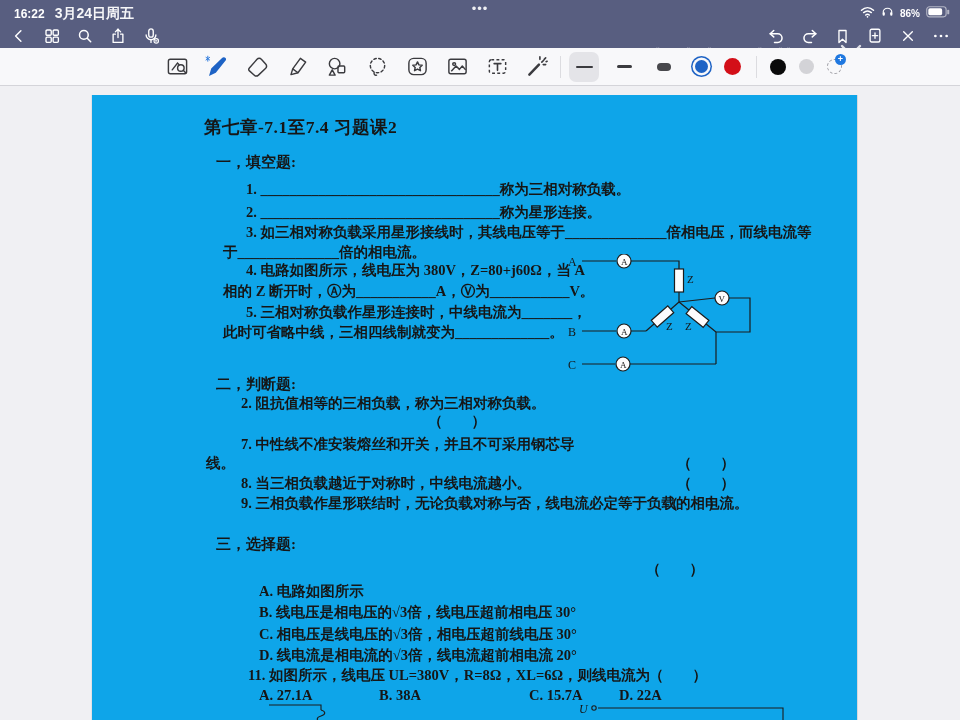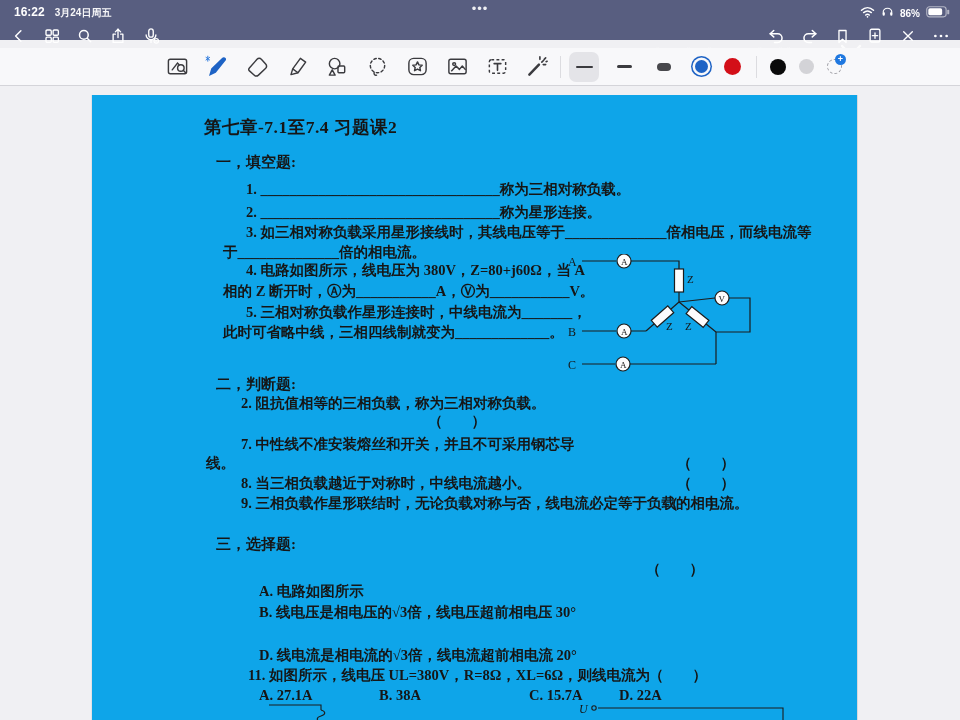--- a/index.html
+++ b/index.html
@@ -1,25 +1,25 @@
 <!DOCTYPE html>
 <html><head>
 <meta charset="utf-8">
 <style>
   html,body{margin:0;padding:0;background:#e9e9ec;}
   *{box-sizing:border-box;}
   .screen{position:relative;width:960px;height:720px;overflow:hidden;
     font-family:"Liberation Sans",sans-serif;background:#f0f0f3;}
 
   
-  .header{position:absolute;top:0;left:0;width:960px;height:40px;background:#585e80;color:#fff;}
+  .header{position:absolute;top:0;left:0;width:960px;height:48px;background:#585e80;color:#fff;}
   .status-row{position:absolute;top:0;left:0;right:0;height:24px;}
   .s-left{position:absolute;left:14px;top:5px;display:flex;gap:10px;align-items:baseline;}
   .s-time{font-size:12px;font-weight:700;}
-  .s-date{font-size:10px;font-weight:600;opacity:.95;}
+  .s-date{font-size:14px;font-weight:600;opacity:.95;}
   .s-center{position:absolute;left:0;right:0;top:1px;text-align:center;font-size:13px;letter-spacing:1px;opacity:.9;}
   .s-right{position:absolute;right:10px;top:4px;display:flex;gap:6px;align-items:center;}
   .s-batt-pct{font-size:10px;font-weight:600;}
   .nav-row{position:absolute;top:24px;left:0;right:0;height:24px;}
   .n-left{position:absolute;left:8px;top:0;display:flex;gap:11px;align-items:center;height:24px;}
   .n-right{position:absolute;right:8px;top:0;display:flex;gap:11px;align-items:center;height:24px;}
   .nav-btn{width:22px;height:22px;display:flex;align-items:center;justify-content:center;}
   .n-center{position:absolute;left:0;right:0;top:3px;text-align:center;font-size:13px;font-weight:700;margin-top:28px;}
   .n-center .chev{display:inline-block;margin-left:4px;opacity:.8;}
   .watermark{position:absolute;left:648px;top:20px;display:flex;align-items:flex-end;gap:8px;
@@ -312,20 +312,21 @@
       <div class="dl" style="left:585px;top:360px">（　　）</div>
       <div class="dl" style="left:149px;top:380px">8. 当三相负载越近于对称时，中线电流越小。</div>
       <div class="dl" style="left:585px;top:380px">（　　）</div>
       <div class="dl" style="left:149px;top:400px">9. 三相负载作星形联结时，无论负载对称与否，线电流必定等于负载的相电流。</div>
       <div class="dl" style="left:572px;top:400px">（　　）</div>
 
       <div class="dl dh" style="left:124px;top:440px">三，选择题:</div>
       <div class="dl" style="left:554px;top:466px">（　　）</div>
       <div class="dl" style="left:167px;top:488px">A. 电路如图所示</div>
       <div class="dl" style="left:167px;top:509px">B. 线电压是相电压的√3倍，线电压超前相电压 30°</div>
+      <div class="dl" style="left:167px;top:531px">C. 相电压是线电压的√3倍，相电压超前线电压 30°</div>
       <div class="dl" style="left:167px;top:552px">D. 线电流是相电流的√3倍，线电流超前相电流 20°</div>
       <div class="dl" style="left:156px;top:572px">11. 如图所示，线电压 UL=380V，R=8Ω，XL=6Ω，则线电流为</div>
       <div class="dl" style="left:557px;top:572px">（　　）</div>
       <div class="dl" style="left:167px;top:592px">A. 27.1A</div>
       <div class="dl" style="left:287px;top:592px">B. 38A</div>
       <div class="dl" style="left:437px;top:592px">C. 15.7A</div>
       <div class="dl" style="left:527px;top:592px">D. 22A</div>
 
       <svg class="cir" style="left:474px;top:159px" width="210" height="125" viewBox="0 0 210 125">
         <g stroke="#1c1c1c" stroke-width="1.2" fill="none">

